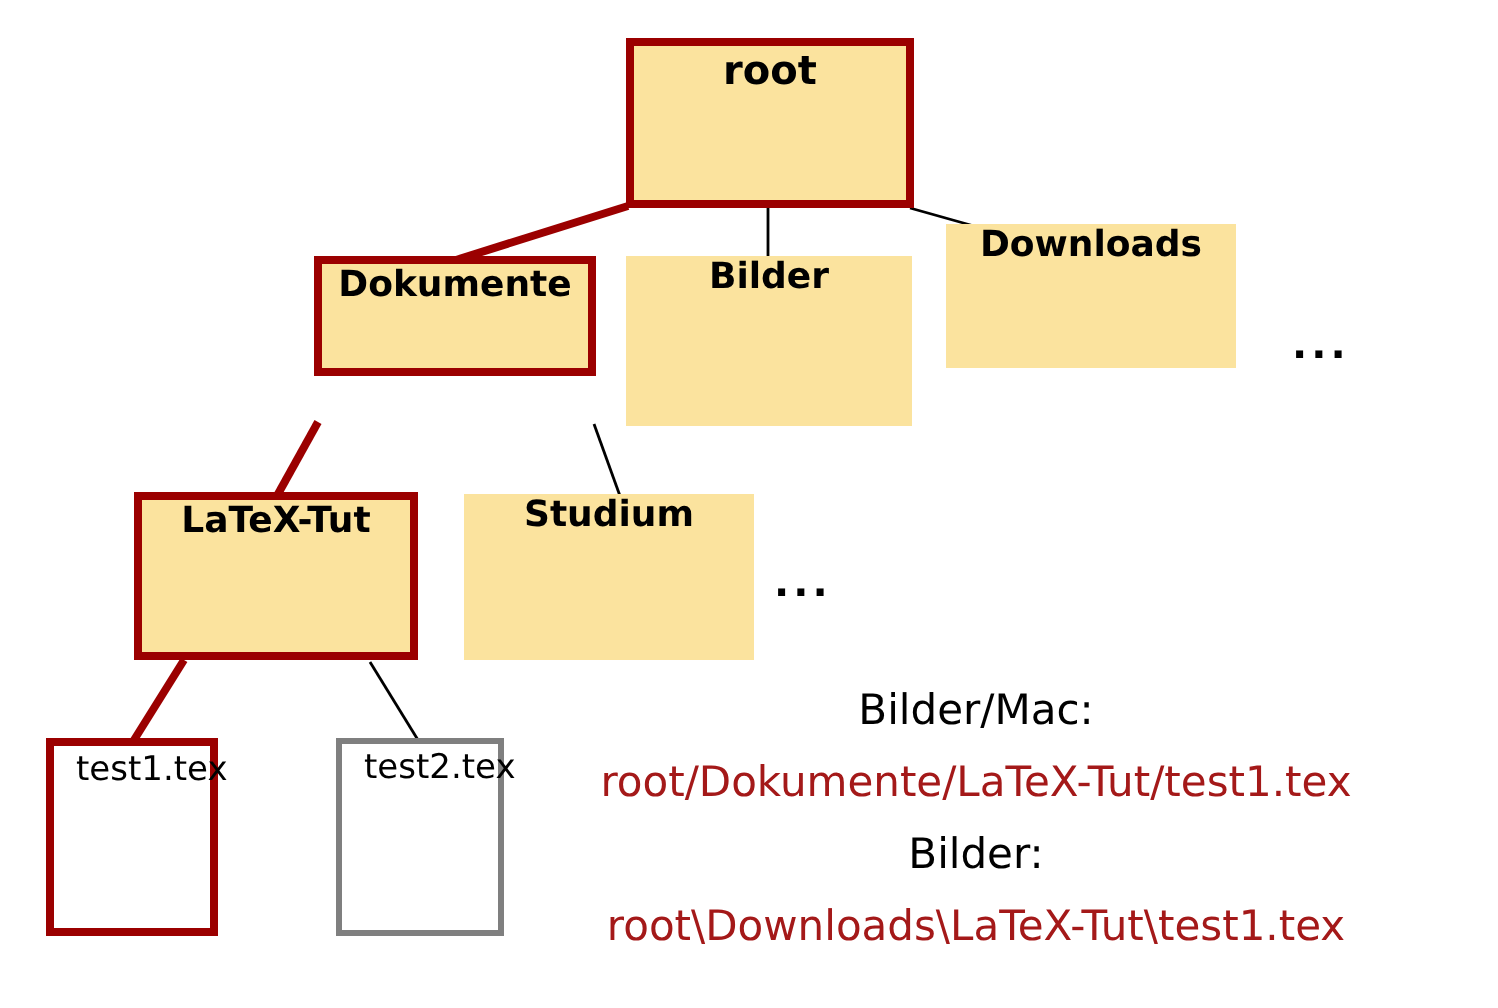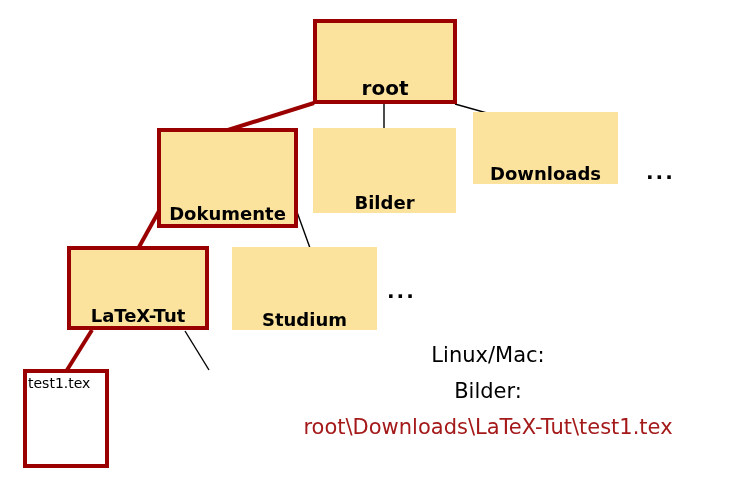--- a/index.html
+++ b/index.html
@@ -9,21 +9,21 @@
     font-family: "DejaVu Sans", sans-serif;
     overflow: hidden;
   }
   .stage { position: relative; width: 749px; height: 504px; }
   .edges { position: absolute; left: 0; top: 0; width: 749px; height: 504px; }
 
   .node {
     position: absolute;
     box-sizing: border-box;
     display: flex;
-    align-items: flex-end;
+    align-items: flex-start;
     justify-content: center;
     color: var(--text, #000);
   }
   .folder { background: var(--node-fill, #FBE39E); }
   .hl { border: 4px solid var(--highlight, #9B0000); }
   .node .lbl {
     font-weight: bold;
     font-size: 18px;
     letter-spacing: 0px;
     white-space: nowrap;
@@ -32,22 +32,22 @@
 
   .file {
     background: #fff;
     align-items: flex-start;
     justify-content: flex-start;
   }
   .file.hl { border-width: 4px; }
   .file.plain { border: 3px solid var(--file-plain-border, #7F7F7F); }
   .file .lbl {
     font-weight: normal;
-    font-size: 14px;
-    padding: 2px 0 0 1px;
+    font-size: 17px;
+    padding: 2px 0 0 11px;
   }
 
   .ellipsis {
     position: absolute;
     font-weight: bold;
     font-size: 20px;
     letter-spacing: 2px;
     color: var(--text, #000);
   }
 
@@ -74,21 +74,21 @@
     <line x1="159" y1="211" x2="139" y2="247" stroke-width="4" stroke="#9B0000"></line>
     <line x1="297" y1="212" x2="310" y2="248" stroke-width="1.4" stroke="#000000"></line>
     <line x1="92" y1="330" x2="67" y2="370" stroke-width="4" stroke="#9B0000"></line>
     <line x1="185" y1="331" x2="209" y2="370" stroke-width="1.4" stroke="#000000"></line>
   </svg>
 
   <div class="node folder hl root-node" style="left:313px; top:19px; width:144px; height:85px">
     <span class="lbl">root</span>
   </div>
 
-  <div class="node folder hl" style="left:157px; top:128px; width:141px; height:100px">
+  <div class="node folder hl" style="left:157px; top:128px; width:141px; height:60px">
     <span class="lbl">Dokumente</span>
   </div>
   <div class="node folder" style="left:313px; top:128px; width:143px; height:85px">
     <span class="lbl">Bilder</span>
   </div>
   <div class="node folder" style="left:473px; top:112px; width:145px; height:72px">
     <span class="lbl">Downloads</span>
   </div>
   <div class="ellipsis" style="left:646px; top:160px">...</div>
 
@@ -96,20 +96,24 @@
     <span class="lbl">Studium</span>
   </div>
   <div class="node folder hl" style="left:67px; top:246px; width:142px; height:84px">
     <span class="lbl">LaTeX-Tut</span>
   </div>
   <div class="ellipsis" style="left:387px; top:279px">...</div>
 
   <div class="node file hl" style="left:23px; top:369px; width:86px; height:99px">
     <span class="lbl">test1.tex</span>
   </div>
+  <div class="node file plain" style="left:168px; top:369px; width:84px; height:99px">
+    <span class="lbl">test2.tex</span>
+  </div>
 
   <div class="annotation">
-    <div class="os-line">Linux/Mac:</div>
+    <div class="os-line">Bilder/Mac:</div>
+    <div class="path-line">root/Dokumente/LaTeX-Tut/test1.tex</div>
     <div class="os-line">Bilder:</div>
     <div class="path-line">root\Downloads\LaTeX-Tut\test1.tex</div>
   </div>
 
 </div>
 
 </body></html>

